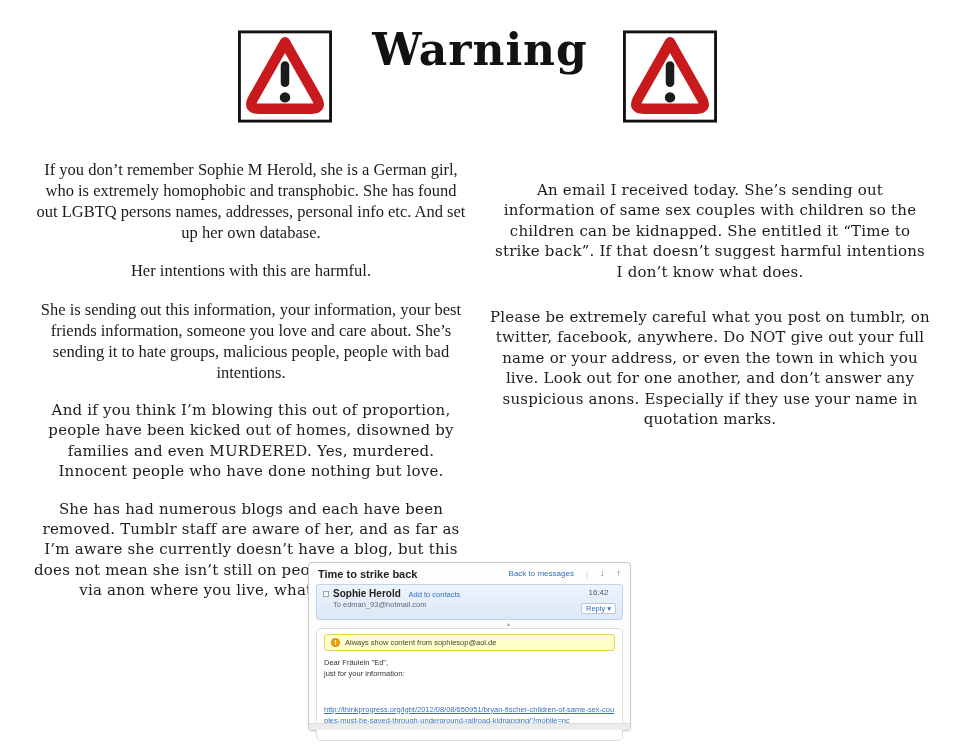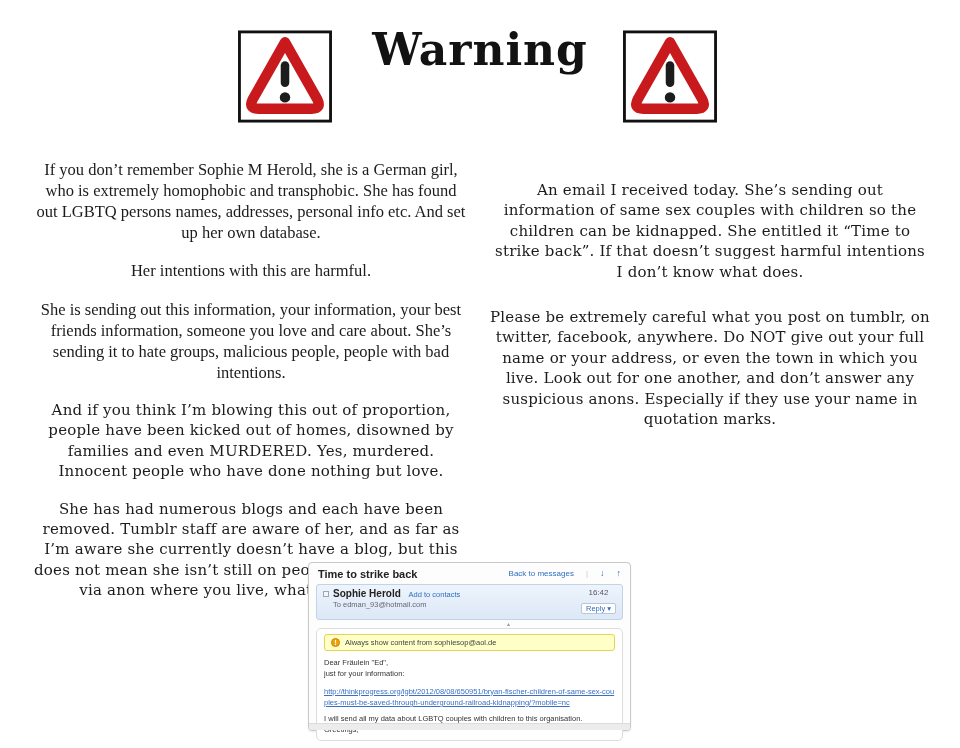--- a/index.html
+++ b/index.html
@@ -86,21 +86,21 @@
     display:flex; align-items:center; gap:5px; margin-bottom:7px;
   }
   .notice-icon {
     width:9px; height:9px; border-radius:50%;
     background:#f0a30a; border:1px solid #c9860a; color:#fff;
     font-size:7px; font-weight:bold; text-align:center; line-height:8px;
     flex:0 0 auto;
   }
   .body-text { font-size:7.5px; line-height:1.45; color:#333; }
   .body-link {
-    display:block; margin:6px 0; font-size:7.5px; line-height:1.5;
+    display:block; margin:24px 0; font-size:7.5px; line-height:1.5;
     color:#3b6fc4; text-decoration:underline; word-break:break-all; cursor:pointer;
   }
   .sig-line { font-size:7.5px; line-height:1.45; color:#333; }
   .email-footer {
     position:absolute; left:0; bottom:0; width:100%; height:7px;
     background:#ececec; border-top:1px solid #dcdcdc;
     border-radius:0 0 3px 3px;
   }
 </style>
 </head>

